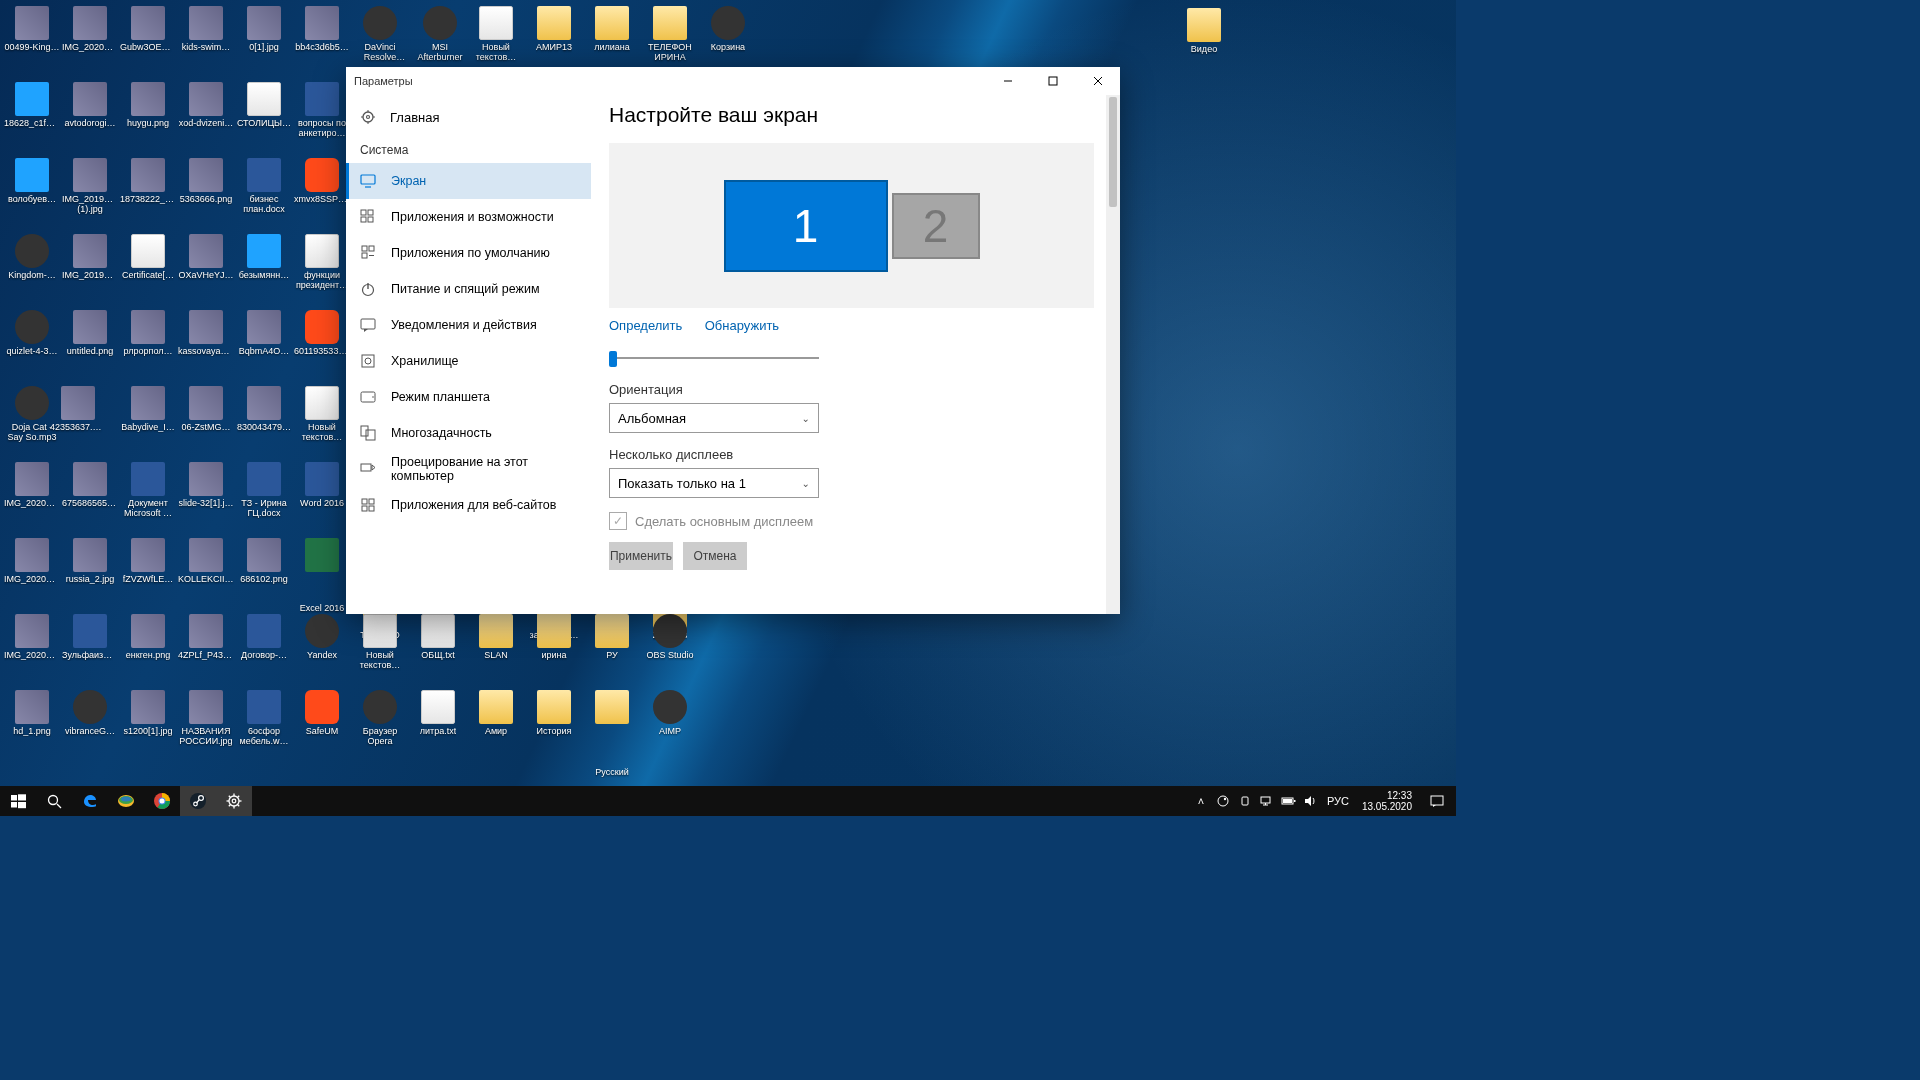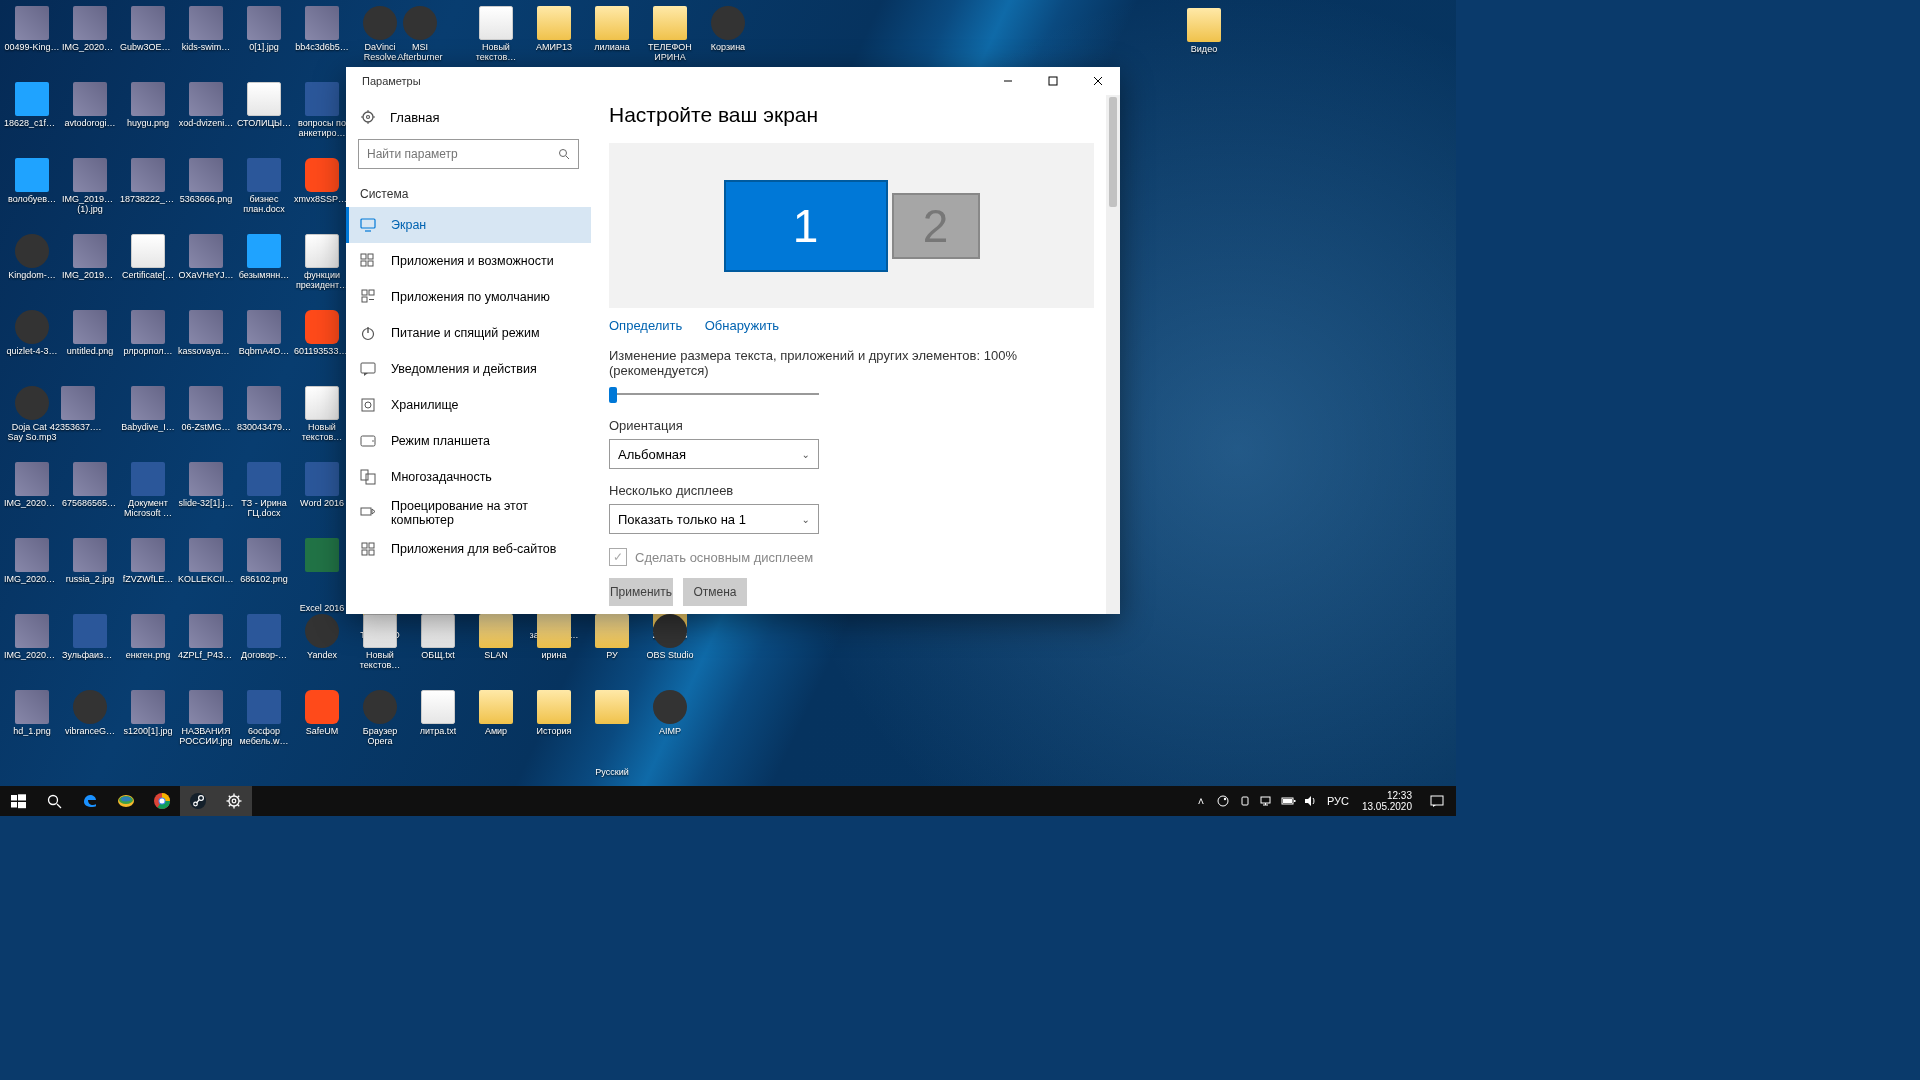--- a/index.html
+++ b/index.html
@@ -45,21 +45,21 @@
 
   
   .window {
     position: absolute; left: 346px; top: 67px; width: 774px; height: 547px;
     background: #fff; color: #000;
     box-shadow: 0 8px 30px rgba(0,0,0,.45);
     display:flex; flex-direction:column;
   }
   .titlebar {
     height: 28px; display:flex; align-items:center; justify-content:space-between;
-    padding-left: 8px; font-size: 11px; color:#333;margin-left:8px;
+    padding-left: 8px; font-size: 11px; color:#333;
   }
   .titlebar-buttons { display:flex; height:100%; }
   .titlebar-buttons button {
     width:45px; height:100%; border:none; background:transparent; font-size:12px;
     display:flex; align-items:center; justify-content:center; cursor:pointer;
   }
 
   .win-body { flex:1; display:flex; overflow:hidden; position:relative; }
   .win-body .scrollbar {
     position:absolute; right:0; top:0; bottom:0; width:14px; background:#f0f0f0;
@@ -184,21 +184,21 @@
       <div class="lbl">0[1].jpg</div>
     </div>
     <div class="desktop-icon" style="left: 294px; top: 6px;">
       <div class="ico img"></div>
       <div class="lbl">bb4c3d6b5…</div>
     </div>
     <div class="desktop-icon" style="left: 352px; top: 6px;">
       <div class="ico app"></div>
       <div class="lbl">DaVinci Resolve Pro…</div>
     </div>
-    <div class="desktop-icon" style="left: 392px; top: 6px;">
+    <div class="desktop-icon" style="left: 412px; top: 6px;">
       <div class="ico app"></div>
       <div class="lbl">MSI Afterburner</div>
     </div>
     <div class="desktop-icon" style="left: 468px; top: 6px;">
       <div class="ico doc"></div>
       <div class="lbl">Новый текстов…</div>
     </div>
     <div class="desktop-icon" style="left: 526px; top: 6px;">
       <div class="ico folder"></div>
       <div class="lbl">АМИР13</div>
@@ -529,31 +529,20 @@
               <circle cx="8" cy="8" r="5" fill="none" stroke="#555" stroke-width="1.3"></circle>
               <circle cx="8" cy="8" r="1.5" fill="none" stroke="#555" stroke-width="1.2"></circle>
               <line x1="8" y1="1" x2="8" y2="3" stroke="#555"></line>
               <line x1="8" y1="13" x2="8" y2="15" stroke="#555"></line>
               <line x1="1" y1="8" x2="3" y2="8" stroke="#555"></line>
               <line x1="13" y1="8" x2="15" y2="8" stroke="#555"></line>
             </svg>
         </span>
         <span>Главная</span>
       </div>
-      <div class="search-wrap">
-        <div class="search">
-          <input type="text" placeholder="Найти параметр" style="">
-          <span class="mag">
-            <svg width="12" height="12" viewBox="0 0 12 12">
-                <circle cx="5" cy="5" r="3.5" fill="none" stroke="#666" stroke-width="1"></circle>
-                <line x1="8" y1="8" x2="11" y2="11" stroke="#666" stroke-width="1"></line>
-              </svg>
-          </span>
-        </div>
-      </div>
       <div class="category-label">Система</div>
       <div class="nav" id="nav">
           <div class="nav-item selected">
             <span class="nav-icon">
               <svg width="16" height="16" viewBox="0 0 16 16">
                 <rect x="1" y="2" width="14" height="9" rx="1" fill="none" stroke="currentColor" stroke-width="1.2"></rect>
                 <line x1="5" y1="14" x2="11" y2="14" stroke="currentColor" stroke-width="1.2"></line>
               </svg>
             </span>
             <span>Экран</span>
@@ -654,21 +643,20 @@
       <div class="display-arranger">
         <div class="monitor m1">1</div>
         <div class="monitor m2">2</div>
       </div>
 
       <div class="link-row">
         <a href="#">Определить</a>
         <a href="#">Обнаружить</a>
       </div>
 
-      <div class="label-small">Изменение размера текста, приложений и других элементов: 100% (рекомендуется)</div>
       <div class="slider-wrap">
         <div class="slider">
           <div class="track"></div>
           <div class="thumb"></div>
         </div>
       </div>
 
       <div class="section">
         <div class="label-small">Ориентация</div>
         <div class="dropdown">

